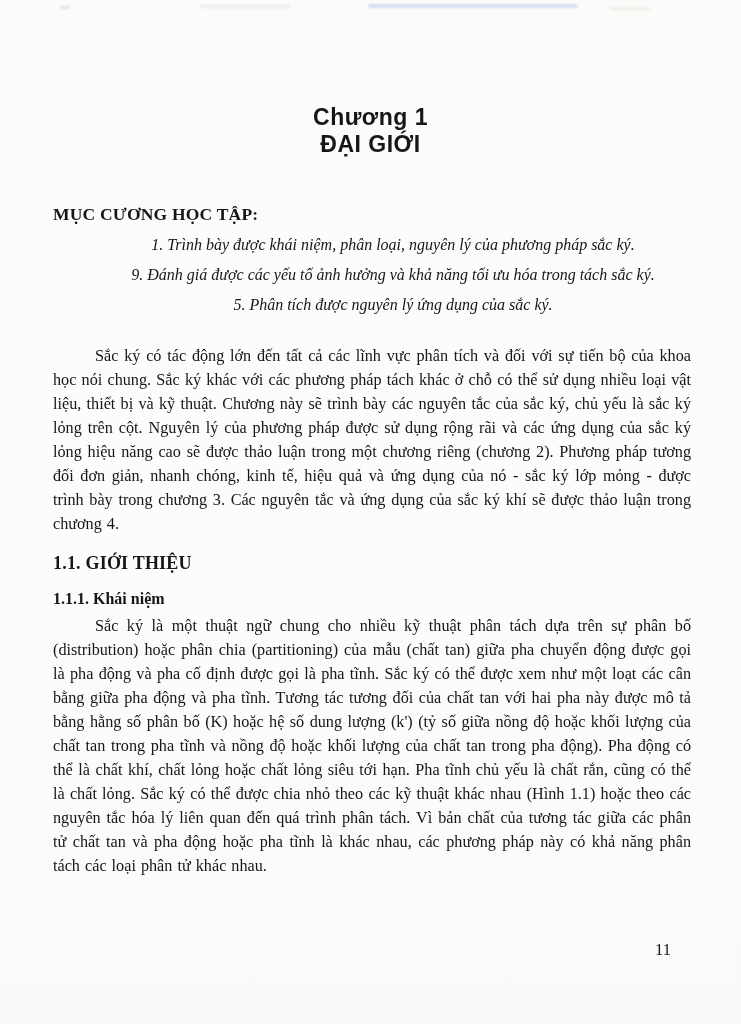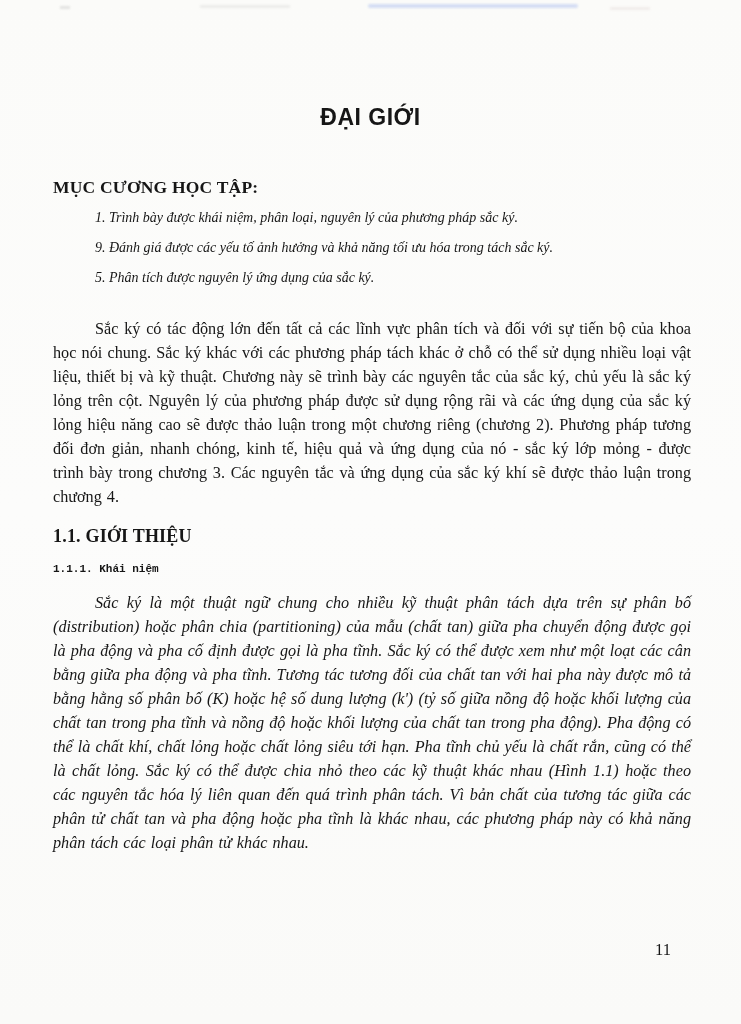--- a/index.html
+++ b/index.html
@@ -76,24 +76,25 @@
     font-weight: bold;
     font-size: 17.5px;
     letter-spacing: 0.2px;
   }
 
   .objectives-list {
     margin-top: 9px;
   }
   .objective-item {
     font-style: italic;
-    font-size: 14px;
+    font-size: 16px;
     line-height: 20px;
     margin-left: 42px;
     margin-top: 10px;
+    text-align: center;
   }
 
   .para {
     text-align: justify;
     font-size: 16.2px;
     line-height: 24px;
     text-indent: 42px;
     word-spacing: 1px;
   }
   .intro-para {
@@ -102,46 +103,45 @@
 
   .section-heading {
     margin-top: 17px;
     font-weight: bold;
     font-size: 18px;
     letter-spacing: 0.2px;
   }
   .subsection-heading {
     margin-top: 16px;
     font-weight: bold;
-    font-size: 11px;
-    font-family: Liberation Mono, monospace;
+    font-size: 16px;
   }
   .concept-para {
-    margin-top: 16px;
-    font-style: italic;
+    margin-top: 6px;
   }
 
   .page-number {
     position: absolute;
     right: 70px;
     bottom: 64px;
     font-size: 16.5px;
   }
 </style>
 </head>
 <body>
 
 <div class="page">
 
   <div class="artifact-streak"></div>
   <div class="artifact-speck-1"></div>
   <div class="artifact-speck-2"></div>
   <div class="artifact-speck-3"></div>
 
   <div class="title-block">
+    <div>Chương 1</div>
     <div>ĐẠI GIỚI</div>
   </div>
 
   <div class="content">
 
     <div class="objectives-heading">MỤC CƯƠNG HỌC TẬP:</div>
 
     <div class="objectives-list">
       <div class="objective-item">1. Trình bày được khái niệm, phân loại, nguyên lý của phương pháp sắc ký.</div>
       <div class="objective-item">9. Đánh giá được các yếu tố ảnh hưởng và khả năng tối ưu hóa trong tách sắc ký.</div>

